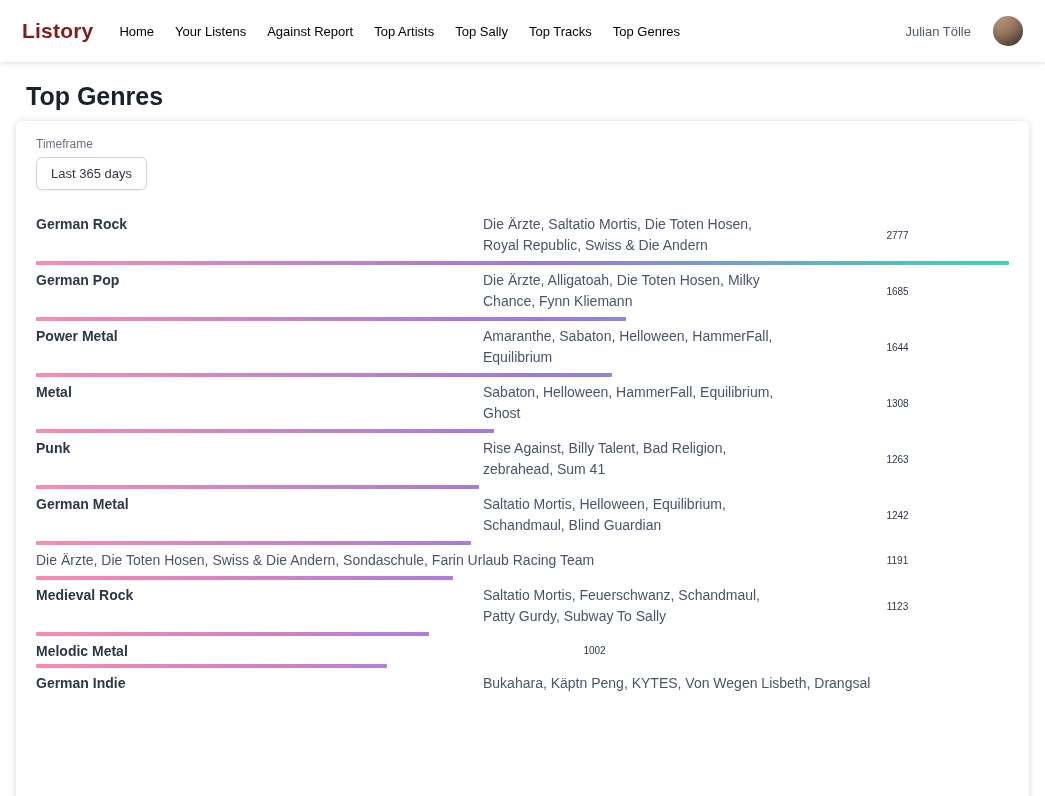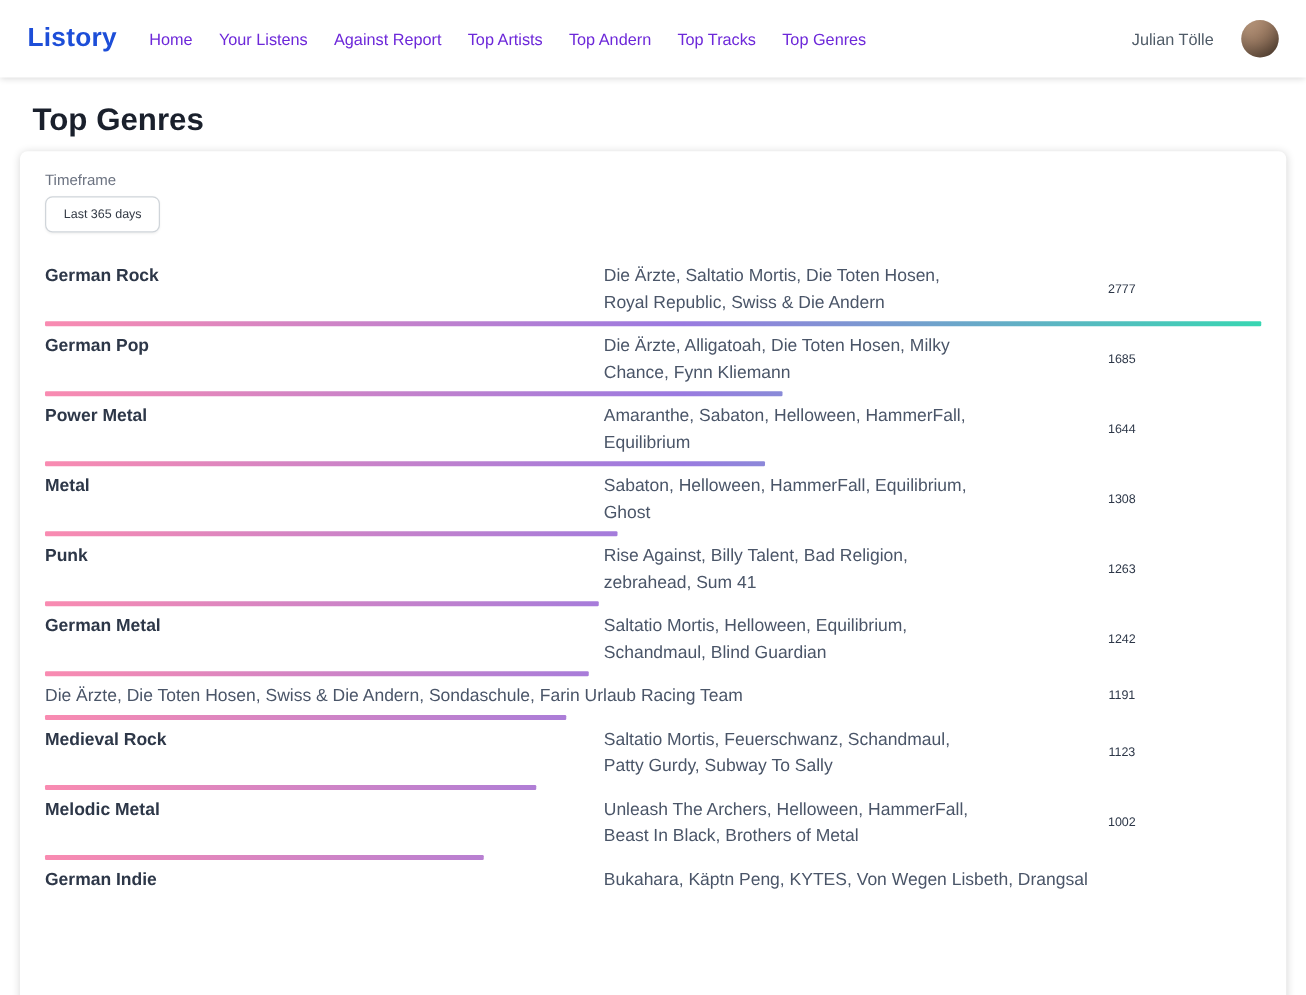--- a/index.html
+++ b/index.html
@@ -14,26 +14,26 @@
   
   header.navbar {
     display: flex; align-items: center;
     height: 62px; padding: 0 22px;
     background: #fff;
     box-shadow: 0 1px 5px rgba(0,0,0,0.14);
     position: relative; z-index: 5;
   }
   .logo {
     font-size: 21px; font-weight: 800;
-    color: #1d4ed8; letter-spacing: 0.2px;
+    color: #7f1d1d; letter-spacing: 0.2px;
     cursor: pointer;
   }
   nav.main-nav { display: flex; gap: 21px; margin-left: 26px; }
   nav.main-nav a {
-    font-size: 13px; color: #6d28d9;
+    font-size: 13px; color: #000000;
     text-decoration: none; cursor: pointer; white-space: nowrap;
   }
   .user-menu { margin-left: auto; display: flex; align-items: center; gap: 22px; cursor: pointer; }
   .user-name { font-size: 13px; color: #4f5b67; }
   .avatar {
     width: 30px; height: 30px; border-radius: 50%;
     background: linear-gradient(135deg, #c9a689 0%, #9b7b63 45%, #5b4636 100%);
     box-shadow: inset 0 -6px 10px rgba(0,0,0,0.25);
     flex: 0 0 auto;
   }
@@ -47,21 +47,21 @@
     background: #fff;
     border-radius: 6px;
     box-shadow: 0 1px 7px rgba(0,0,0,0.16);
     padding: 16px 20px 20px;
     height: 720px;
     overflow: hidden;
   }
   .tf-label { font-size: 12px; color: #6b7280; margin-bottom: 6px; }
   .tf-btn {
     font-family: inherit;
-    font-size: 10px; color: #333a45;
+    font-size: 13px; color: #333a45;
     background: #fff;
     border: 1px solid #d0d5da;
     border-radius: 6px;
     padding: 8px 14px;
     margin-bottom: 19px;
     cursor: pointer;
     box-shadow: 0 1px 2px rgba(0,0,0,0.06);
   }
   
   .genre-table { width: 100%; }
@@ -100,21 +100,21 @@
 </head>
 <body>
 
 <header class="navbar">
   <div class="logo">Listory</div>
   <nav class="main-nav">
     <a>Home</a>
     <a>Your Listens</a>
     <a>Against Report</a>
     <a>Top Artists</a>
-    <a>Top Andern</a>
+    <a>Top Sally</a>
     <a>Top Tracks</a>
     <a>Top Genres</a>
   </nav>
   <div class="user-menu">
     <span class="user-name">Julian Tölle</span>
     <span class="avatar"></span>
   </div>
 </header>
 
 <main>
@@ -192,21 +192,20 @@
     <div class="cell genre">Medieval Rock</div>
     <div class="cell artists">Saltatio Mortis, Feuerschwanz, Schandmaul, Patty Gurdy, Subway To Sally</div>
     <div class="cell count">1123</div>
     <div class="bar-track">
       <div class="bar-fill" style="width: 40.4393%; background-image: linear-gradient(90deg, rgb(249, 139, 177) 0%, rgb(155, 122, 224) 52%, rgb(56, 214, 178) 100%); background-size: 247.284% 100%;"></div>
     </div>
   </div>
 
   <div class="row">
     <div class="cell genre">Melodic Metal</div>
-    <div class="cell artists">Unleash The Archers, Helloween, HammerFall, Beast In Black, Brothers of Metal</div>
     <div class="cell count">1002</div>
     <div class="bar-track">
       <div class="bar-fill" style="width: 36.0821%; background-image: linear-gradient(90deg, rgb(249, 139, 177) 0%, rgb(155, 122, 224) 52%, rgb(56, 214, 178) 100%); background-size: 277.146% 100%;"></div>
     </div>
   </div>
 
   <div class="row">
     <div class="cell genre">German Indie</div>
     <div class="cell artists">Bukahara, Käptn Peng, KYTES, Von Wegen Lisbeth, Drangsal</div>
 

